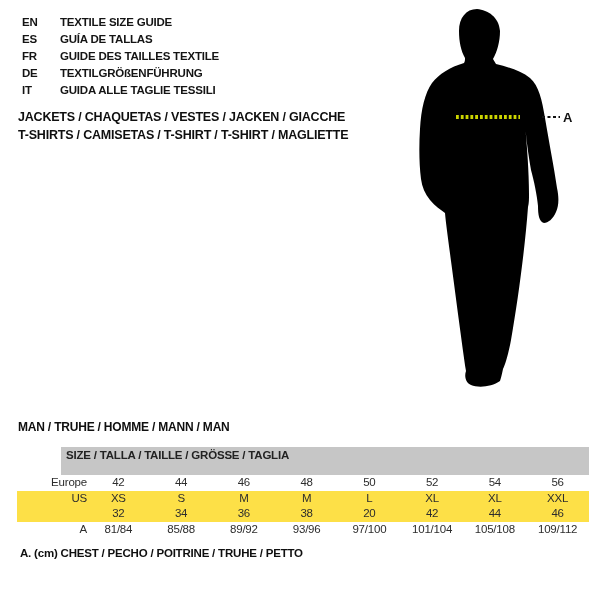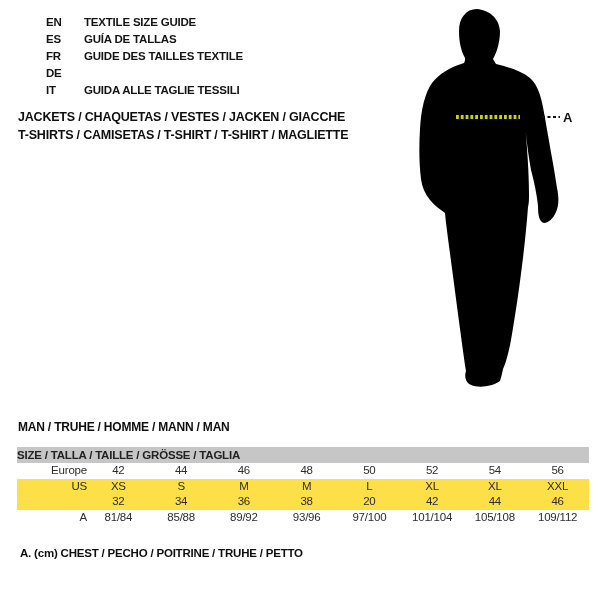--- a/index.html
+++ b/index.html
@@ -10,41 +10,41 @@
     font-family:"Liberation Sans", sans-serif;
     overflow:hidden;
     color:#111;
   }
   .lang-list { position:absolute; top:13px; left:22px; }
   .lang-row { display:flex; height:17px; align-items:center; }
   .lang-code, .lang-label {
     font-weight:700; font-size:11.5px; letter-spacing:-0.2px; color:#141414;
     white-space:nowrap;
   }
-  .lang-code { width:38px;margin-left:24px; }
+  .lang-code { width:38px; }
 
   .products { position:absolute; top:108px; left:18px; }
   .product-line {
     font-weight:700; font-size:12.5px; line-height:18px;
     letter-spacing:-0.2px; color:#0f0f0f; white-space:nowrap;
   }
 
   .man-figure { position:absolute; left:400px; top:0; width:200px; height:400px; }
   .man-figure svg { display:block; width:100%; height:100%; }
   .measure-label-text { font-family:"Liberation Sans", sans-serif; font-weight:700; }
 
   .section-title {
     position:absolute; left:18px; top:420px;
     font-weight:700; font-size:12px; letter-spacing:-0.2px; color:#0f0f0f;
   }
 
   .size-table { position:absolute; left:17px; top:447px; width:572px; }
   .t-header {
-    background:#c6c6c6; height:16px; line-height:16px; 
-    font-size:11.5px; font-weight:700; letter-spacing:-0.2px; color:#222;
+    background:#c6c6c6; height:28px; line-height:16px; padding-left:5px;
+    font-size:11.5px; font-weight:700; letter-spacing:-0.2px; color:#222;margin-left:44px;
   }
   .t-row {
     display:grid; grid-template-columns:70px repeat(8, 1fr);
     height:15.5px; line-height:15.5px;
     font-size:11.5px; letter-spacing:-0.2px; color:#2d2d2d;
   }
   .t-row.shaded { background:#fde047; }
   .t-row .row-label { text-align:right; padding-left:4px; }
   .t-row .cell { text-align:center; }
 
@@ -64,20 +64,21 @@
   <div class="lang-row">
     <span class="lang-code">ES</span>
     <span class="lang-label">GUÍA DE TALLAS</span>
   </div>
   <div class="lang-row">
     <span class="lang-code">FR</span>
     <span class="lang-label">GUIDE DES TAILLES TEXTILE</span>
   </div>
   <div class="lang-row">
     <span class="lang-code">DE</span>
+    <span class="lang-label">TEXTILGRÖßENFÜHRUNG</span>
   </div>
   <div class="lang-row">
     <span class="lang-code">IT</span>
     <span class="lang-label">GUIDA ALLE TAGLIE TESSILI</span>
   </div>
 </div>
 
 <div class="products">
   <div class="product-line">JACKETS / CHAQUETAS / VESTES / JACKEN / GIACCHE</div>
   <div class="product-line">T-SHIRTS / CAMISETAS / T-SHIRT / T-SHIRT / MAGLIETTE</div>

